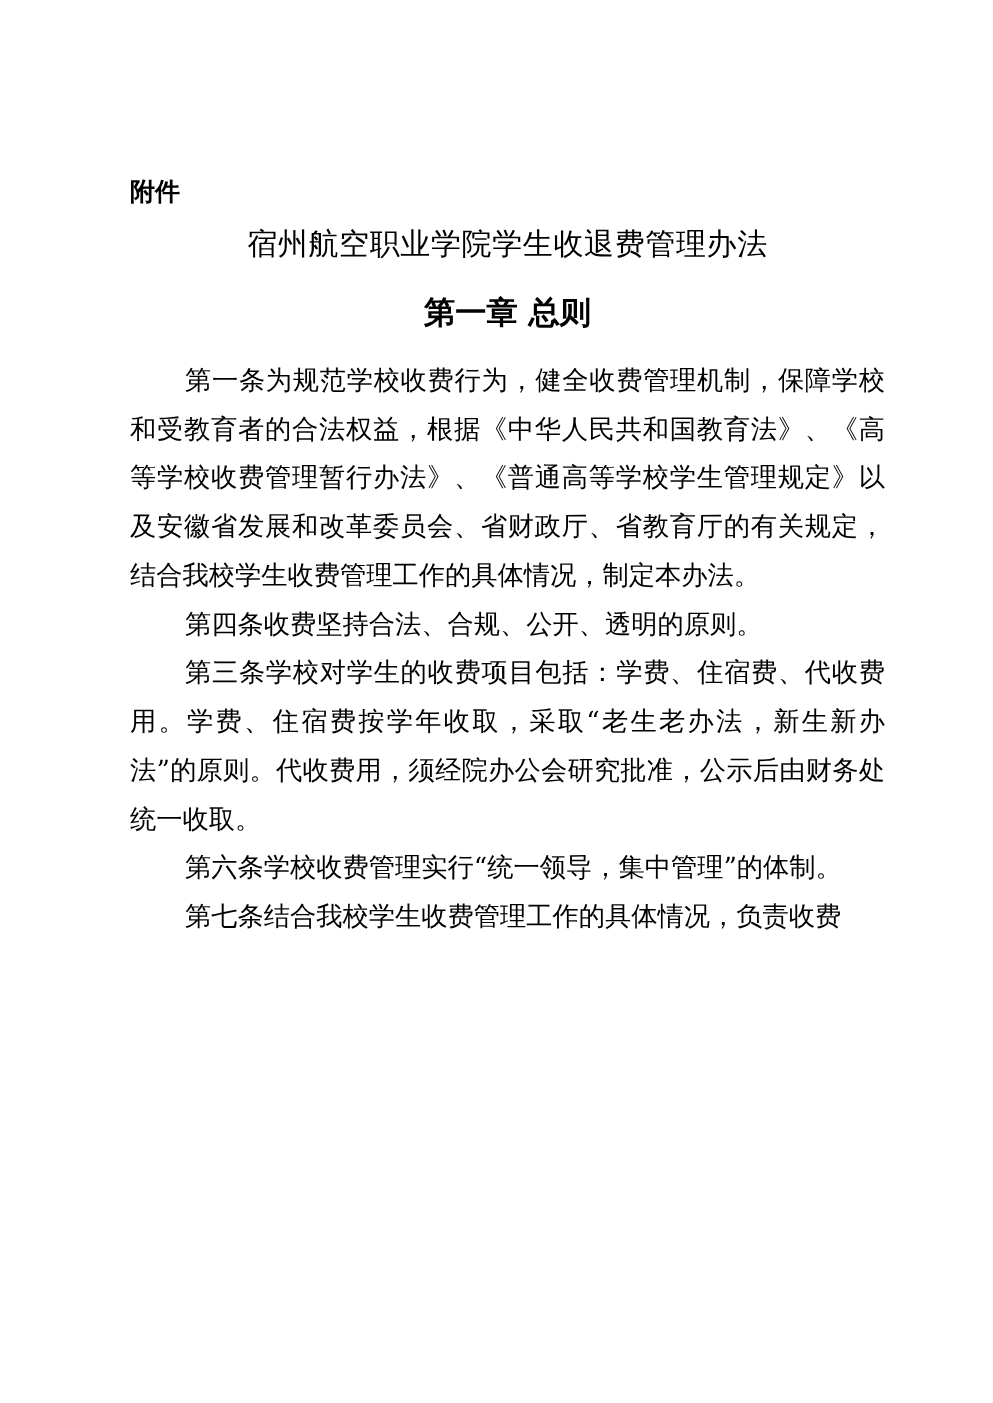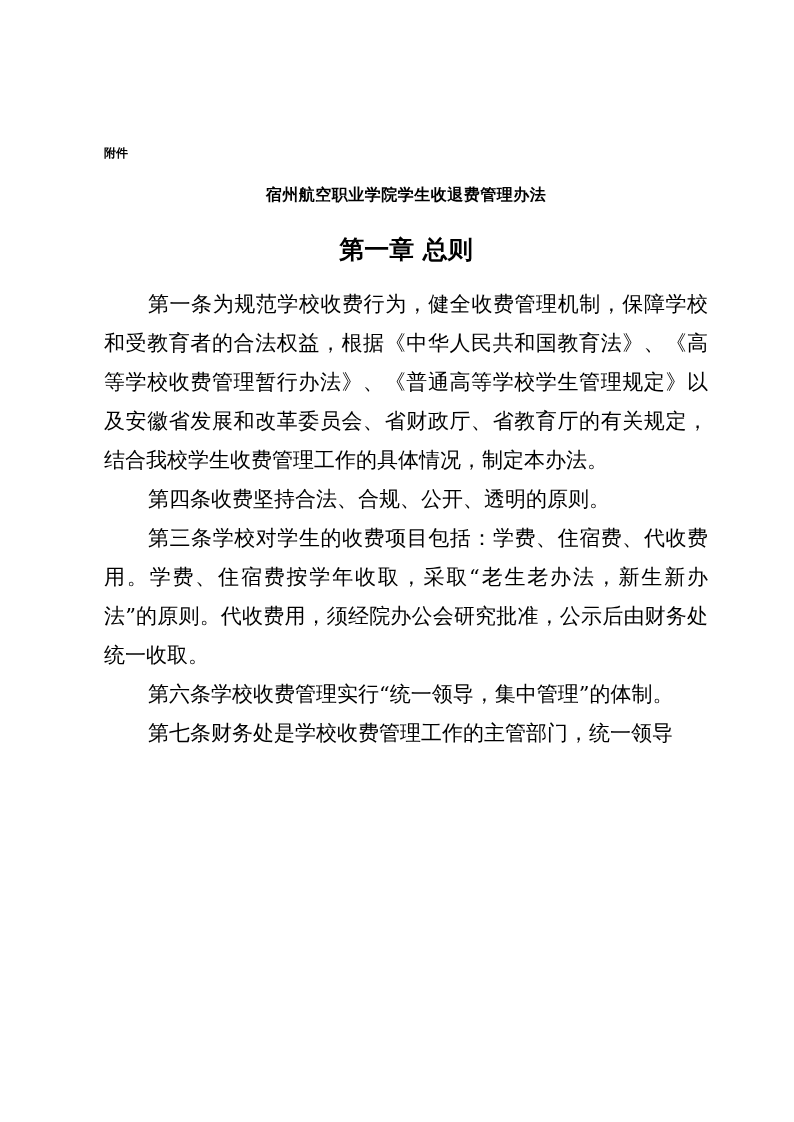--- a/index.html
+++ b/index.html
@@ -15,29 +15,29 @@
     background: #ffffff;
     color: #000000;
     box-sizing: border-box;
     padding: 142px 86px 0 104px;
     overflow: hidden;
     font-family: "DejaVu Serif", "Liberation Serif", serif;
   }
   .attachment {
     font-family: "DejaVu Sans", "Liberation Sans", sans-serif;
     font-weight: 700;
-    font-size: 12px;
+    font-size: 20px;
     line-height: 22px;
     text-align: left;
   }
   .doc-title {
     margin: 16px 0 0 0;
     font-family: "DejaVu Sans", "Liberation Sans", sans-serif;
-    font-weight: 700;
-    font-size: 16px;
+    font-weight: 400;
+    font-size: 24px;
     line-height: 30px;
     letter-spacing: 0.5px;
     text-align: center;
   }
   .chapter {
     margin: 0;
     font-family: "DejaVu Sans", "Liberation Sans", sans-serif;
     font-weight: 700;
     font-size: 25px;
     line-height: 39px;
@@ -88,18 +88,18 @@
       <span class="article-label">第三条</span><span>学校对学生的收费项目包括：学费、住宿费、代收费用。学费、住宿费按学年收取，采取“老生老办法，新生新办法”的原则。代收费用，须经院办公会研究批准，公示后由财务处统一收取。</span>
     </p>
 
 
 
     <p class="article">
       <span class="article-label">第六条</span><span>学校收费管理实行“统一领导，集中管理”的体制。</span>
     </p>
 
     <p class="article">
-      <span class="article-label">第七条</span><span>财务处是学校收费管理工作的主管部门，统一领导</span>
+      <span class="article-label">第七条</span><span>结合我校学生收费管理工作的具体情况，负责收费</span>
     </p>
 
   </div>
 
 </div>
 
 </body></html>

